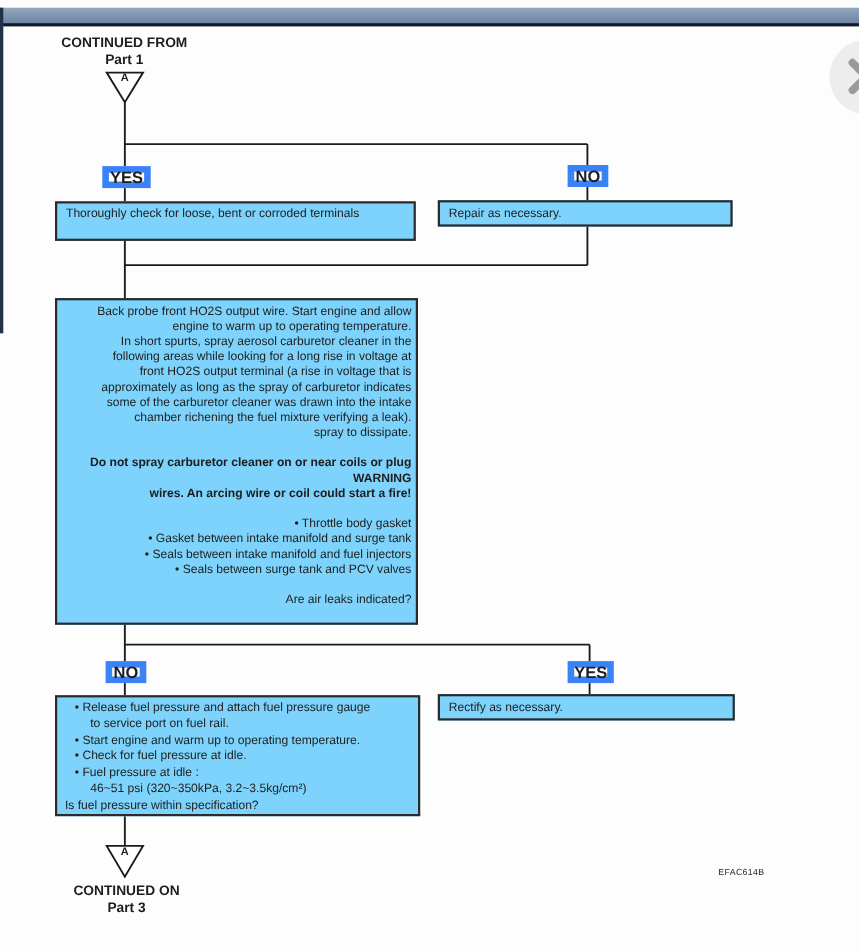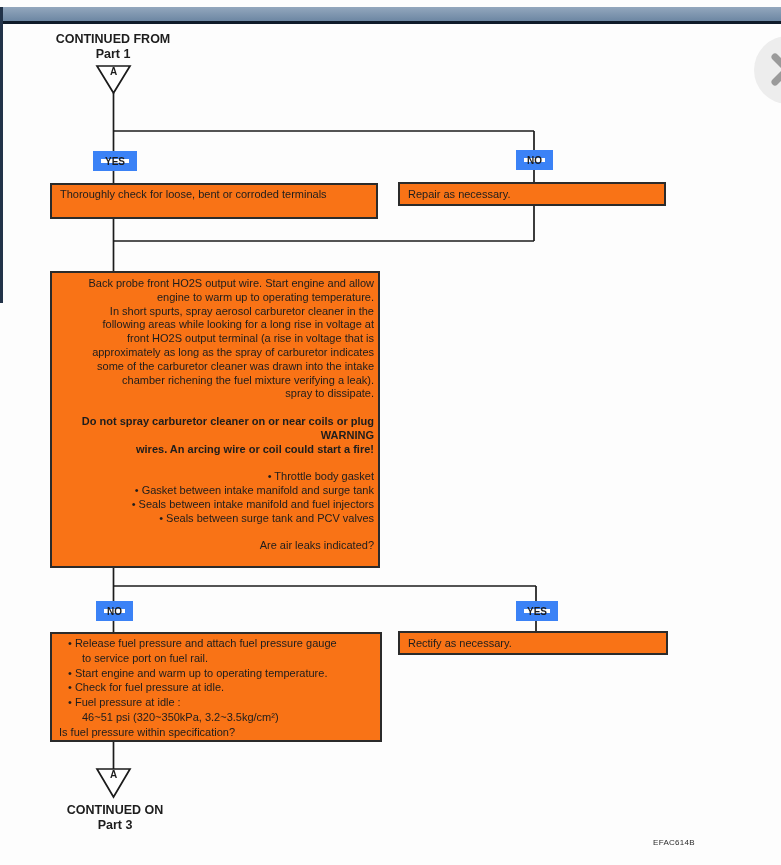--- a/index.html
+++ b/index.html
@@ -4,24 +4,24 @@
 <style>
   html,body{margin:0;padding:0;background:#fff;}
   .screen{position:relative;width:781px;height:865px;background:#fdfdfd;overflow:hidden;
           font-family:"Liberation Sans",sans-serif;color:#1d1d1d;}
   .topbar{position:absolute;left:0;top:7px;width:781px;height:14px;
           background:linear-gradient(#93a7bd,#6d87a3);border-bottom:3px solid #0f1b2a;}
   .leftstrip{position:absolute;left:0;top:7px;width:3px;height:296px;background:#223349;}
   .closebtn{position:absolute;left:754px;top:36px;width:68px;height:68px;border-radius:50%;
             background:#ededed;}
   .connector-svg{position:absolute;left:0;top:0;z-index:1;}
-  .node{position:absolute;background:#f97316;border:2px solid #2b2b2b;box-sizing:border-box;
+  .node{position:absolute;background:#7dd3fc;border:2px solid #2b2b2b;box-sizing:border-box;
         font-size:11px;z-index:2;}
-  .tag{position:absolute;background:#fff;border:8px solid #3b82f6;box-sizing:border-box;
-       font-weight:bold;font-size:10px;display:flex;align-items:center;justify-content:center;
+  .tag{position:absolute;background:#fff;border:6px solid #3b82f6;box-sizing:border-box;
+       font-weight:bold;font-size:15px;display:flex;align-items:center;justify-content:center;
        z-index:3;}
   .caption{position:absolute;text-align:center;font-weight:bold;font-size:12.5px;line-height:15px;z-index:2;}
   .tri-letter{position:absolute;width:21px;text-align:center;font-weight:bold;font-size:10px;
               line-height:12px;z-index:3;}
   .ln{height:13.8px;white-space:nowrap;}
   .bold{font-weight:bold;}
   .bigbox{padding:4px 4px 0 8px;line-height:13.8px;}
   .terminals{padding:2px 4px 0 8px;}
   .terminals .ln{height:15px;line-height:15px;}
   .oneline{display:flex;align-items:center;padding-left:8px;}
@@ -127,15 +127,15 @@
     <div class="ln indent">46~51 psi (320~350kPa, 3.2~3.5kg/cm²)</div>
     <div class="ln">Is fuel pressure within specification?</div>
   </div>
 
   <div class="tri-letter" style="left:103px;top:769px;">A</div>
   <div class="caption" style="left:35px;top:803px;width:160px;">
     <div>CONTINUED ON</div>
     <div>Part 3</div>
   </div>
 
-  <div class="figcode" style="left:653px;top:838px;">EFAC614B</div>
+  <div class="figcode" style="left:653px;top:788px;">EFAC614B</div>
 
 </div>
 
 </body></html>

